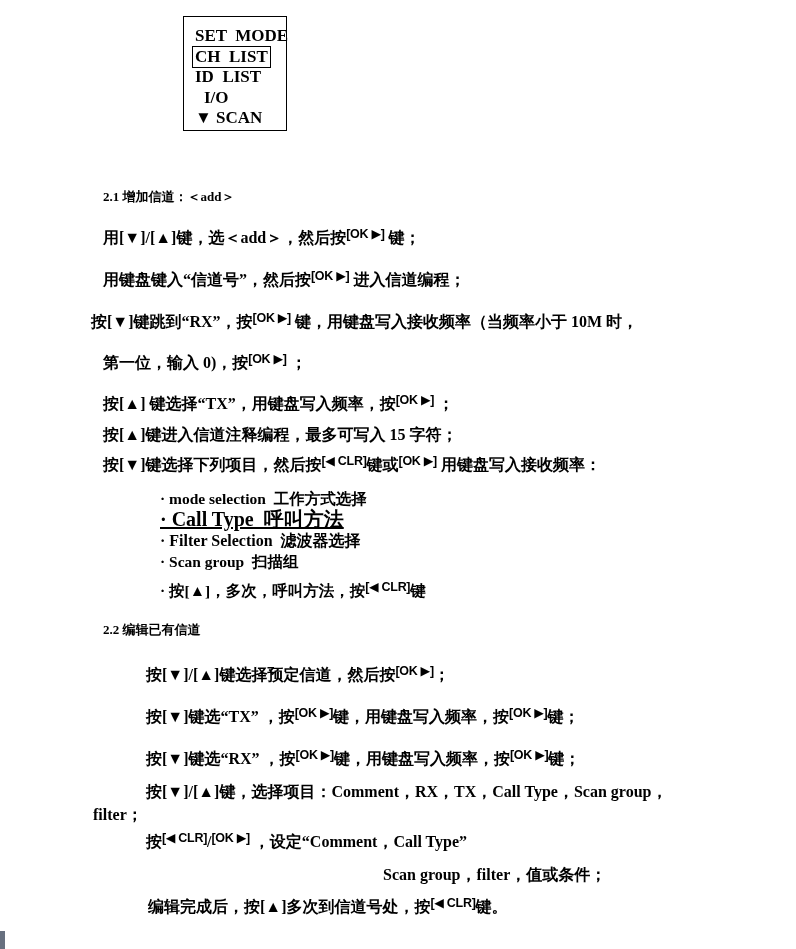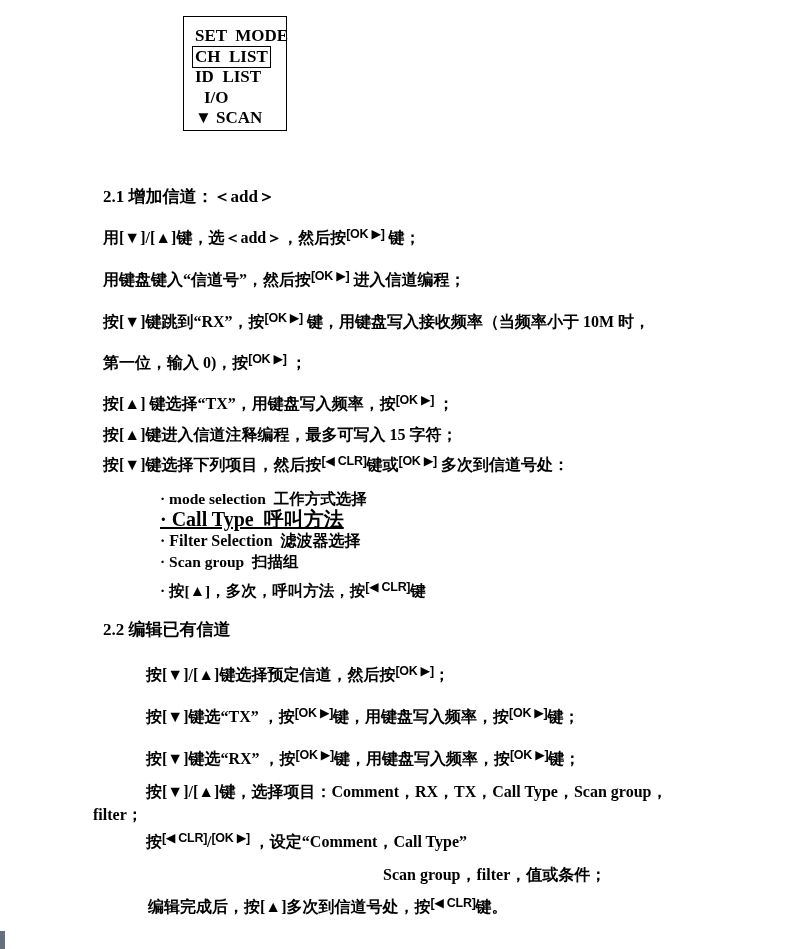--- a/index.html
+++ b/index.html
@@ -25,33 +25,33 @@
   }
   .menu-item .lbl{white-space:pre;}
   .menu-item.boxed .lbl{border:1px solid #000;padding:0 2px;margin-left:-3px;}
   .menu-item.indent{padding-left:9px;}
   
   .line{
     position:absolute;
     font-weight:bold;font-size:16px;line-height:19px;
     white-space:pre;margin:0;
   }
-  .heading{font-size:17px;font-family:Liberation Serif, serif;}
+  .heading{font-size:13px;font-family:Liberation Serif, serif;}
   .key{
     font-family:"Liberation Sans","DejaVu Sans",sans-serif;
     font-weight:bold;font-size:12.5px;
     letter-spacing:-0.3px;
     position:relative;top:-5px;
   }
   
   #intro{left:103px;top:144px;}
   #h21{left:103px;top:187px;}
   #p1{left:103px;top:228px;}
   #p2{left:103px;top:270px;}
-  #p3{left:103px;top:312px;text-align:right;}
+  #p3{left:91px;top:312px;text-align:right;}
   #p4{left:103px;top:353px;}
   #p5{left:103px;top:394px;}
   #p6{left:103px;top:425px;}
   #p7{left:103px;top:455px;}
   #b1{left:160px;top:489px;font-size:15.5px;}
   #b2{left:160px;top:510px;font-size:20px;text-decoration:underline;}
   #b3{left:160px;top:531px;font-size:16px;}
   #b4{left:160px;top:552px;font-size:15.5px;}
   #b5{left:160px;top:581px;font-size:15.5px;}
   #h22{left:103px;top:620px;}
@@ -90,21 +90,21 @@
     </div>
   </div>
 
   <p id="h21" class="line heading"><span>2.1 增加信道：＜add＞</span></p>
   <p id="p1" class="line"><span>用[▼]/[▲]键，选＜add＞，然后按</span><span class="key">[OK ▶]</span><span> 键；</span></p>
   <p id="p2" class="line"><span>用键盘键入“信道号”，然后按</span><span class="key">[OK ▶]</span><span> 进入信道编程；</span></p>
   <p id="p3" class="line"><span>按[▼]键跳到“RX”，按</span><span class="key">[OK ▶]</span><span> 键，用键盘写入接收频率（当频率小于 10M 时，</span></p>
   <p id="p4" class="line"><span>第一位，输入 0)，按</span><span class="key">[OK ▶]</span><span> ；</span></p>
   <p id="p5" class="line"><span>按[▲] 键选择“TX”，用键盘写入频率，按</span><span class="key">[OK ▶]</span><span> ；</span></p>
   <p id="p6" class="line"><span>按[▲]键进入信道注释编程，最多可写入 15 字符；</span></p>
-  <p id="p7" class="line"><span>按[▼]键选择下列项目，然后按</span><span class="key">[◀ CLR]</span><span>键或</span><span class="key">[OK ▶]</span><span> 多次到信道号处：</span></p>
+  <p id="p7" class="line"><span>按[▼]键选择下列项目，然后按</span><span class="key">[◀ CLR]</span><span>键或</span><span class="key">[OK ▶]</span><span> 用键盘写入接收频率：</span></p>
   <p id="b1" class="line"><span>· mode selection  工作方式选择</span></p>
   <p id="b2" class="line"><span>· Call Type  呼叫方法</span></p>
   <p id="b3" class="line"><span>· Filter Selection  滤波器选择</span></p>
   <p id="b4" class="line"><span>· Scan group  扫描组</span></p>
   <p id="b5" class="line"><span>· 按[▲]，多次，呼叫方法，按</span><span class="key">[◀ CLR]</span><span>键</span></p>
   <p id="h22" class="line heading"><span>2.2 编辑已有信道</span></p>
   <p id="q1" class="line"><span>按[▼]/[▲]键选择预定信道，然后按</span><span class="key">[OK ▶]</span><span>；</span></p>
   <p id="q2" class="line"><span>按[▼]键选“TX” ，按</span><span class="key">[OK ▶]</span><span>键，用键盘写入频率，按</span><span class="key">[OK ▶]</span><span>键；</span></p>
   <p id="q3" class="line"><span>按[▼]键选“RX” ，按</span><span class="key">[OK ▶]</span><span>键，用键盘写入频率，按</span><span class="key">[OK ▶]</span><span>键；</span></p>
   <p id="q4" class="line"><span>按[▼]/[▲]键，选择项目：Comment，RX，TX，Call Type，Scan group，</span></p>

